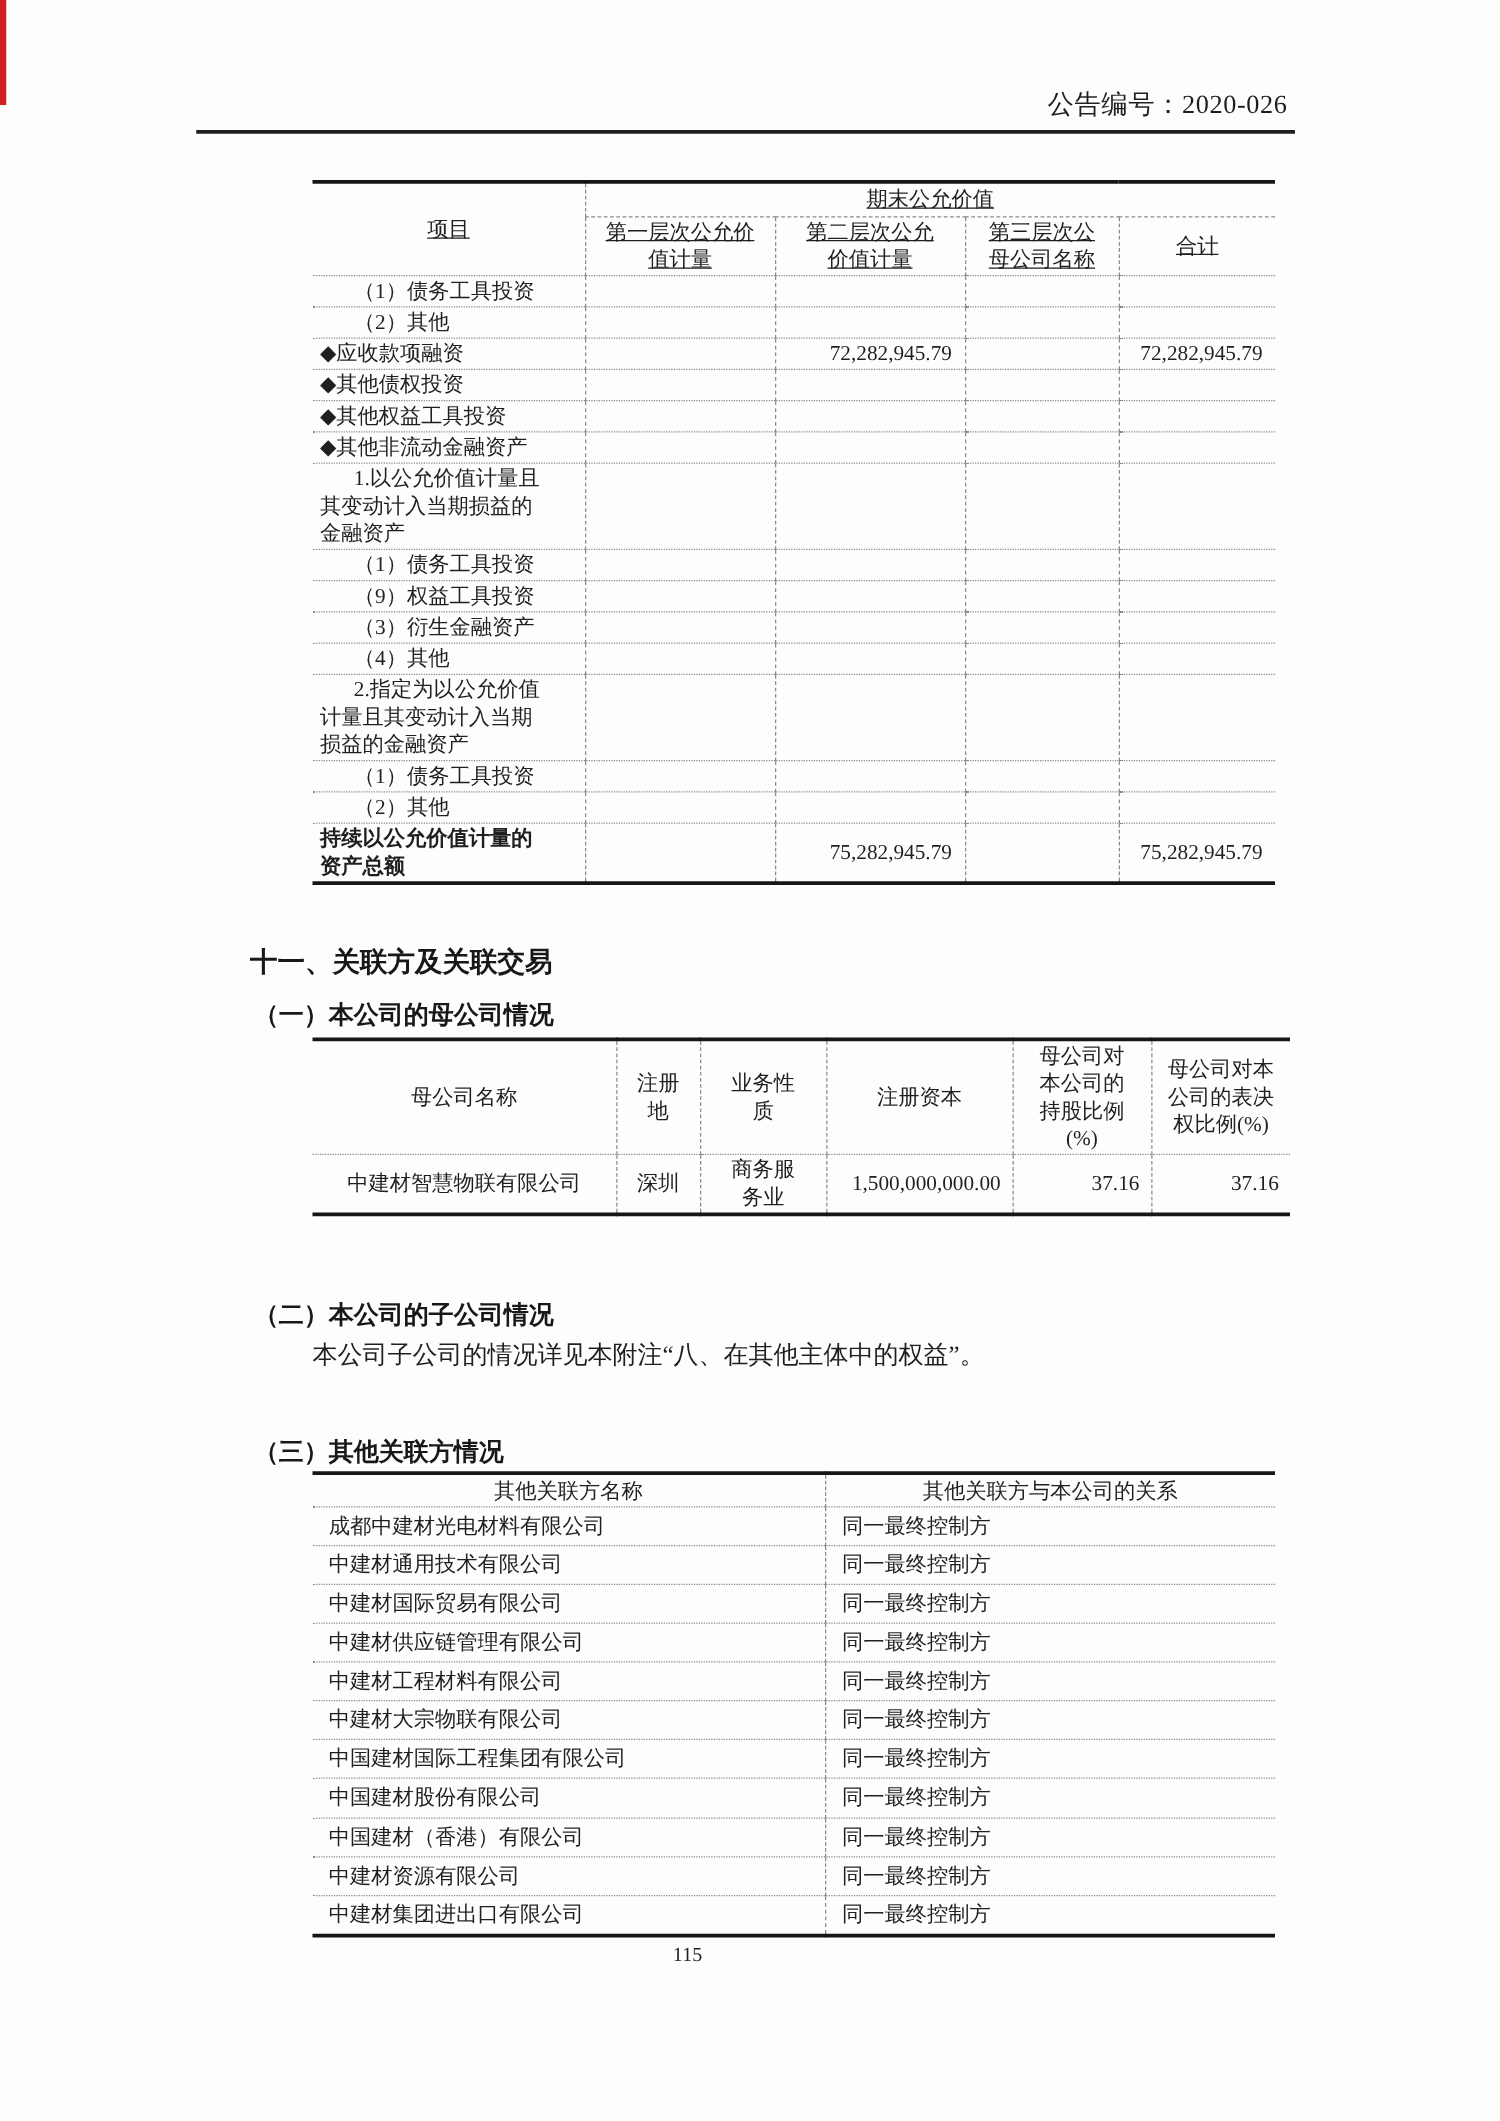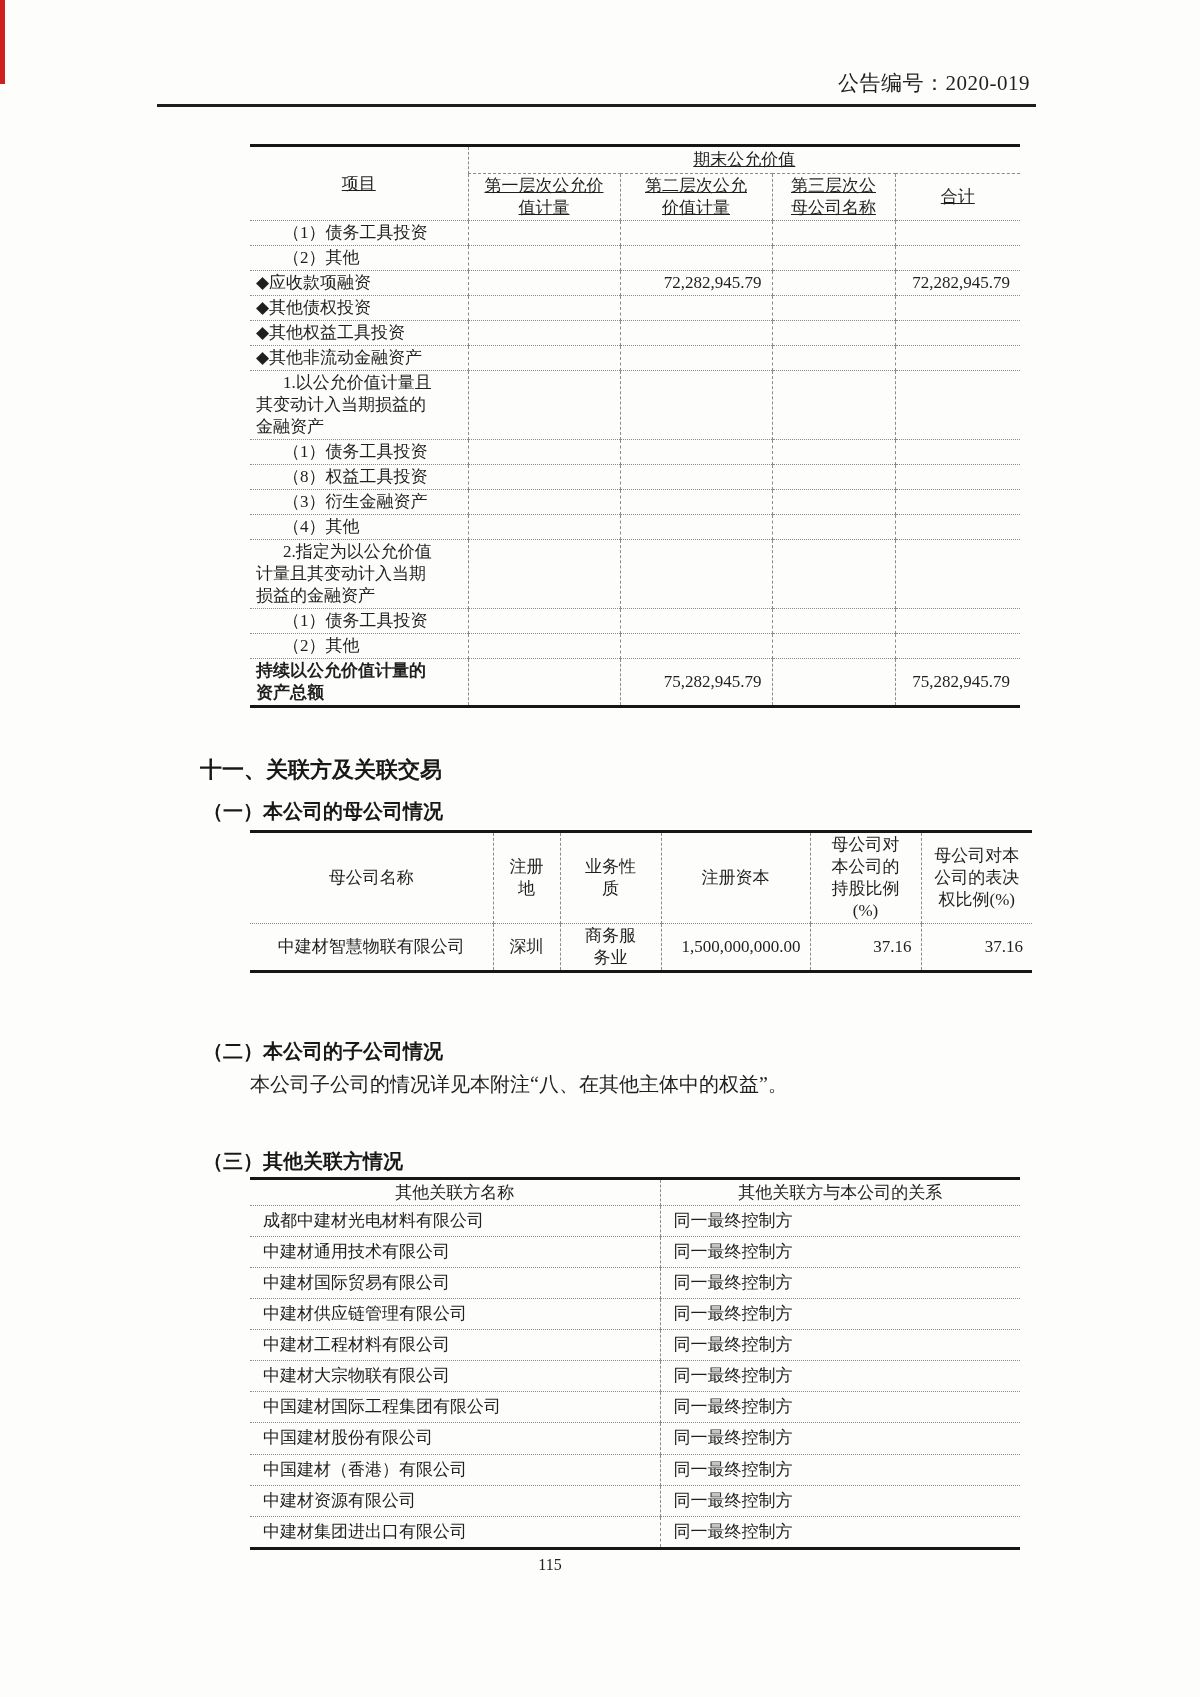--- a/index.html
+++ b/index.html
@@ -48,21 +48,21 @@
   .t3 thead th{text-align:center;}
   .t3 tbody td{border-top:1px dotted #8b8b8b;text-align:left;padding-left:13px;}
   .pnum{position:absolute;top:1556px;left:0;width:1100px;text-align:center;font-size:16px;}
 </style>
 </head>
 <body>
 
 <div class="page">
   <div class="artifact"></div>
 
-  <div class="ann">公告编号：2020-019</div>
+  <div class="ann">公告编号：2020-026</div>
   <div class="rule"></div>
 
   <table class="t1 thick">
     <colgroup>
       <col style="width:218px">
         <col style="width:152px">
         <col style="width:152px">
         <col style="width:123px">
         <col style="width:125px">
     </colgroup>
@@ -134,21 +134,21 @@
           <td class="num"></td>
         </tr>
         <tr>
           <td class="item nol ind">（1）债务工具投资</td>
           <td class="num"></td>
           <td class="num"></td>
           <td class="num"></td>
           <td class="num"></td>
         </tr>
         <tr>
-          <td class="item nol ind">（8）权益工具投资</td>
+          <td class="item nol ind">（9）权益工具投资</td>
           <td class="num"></td>
           <td class="num"></td>
           <td class="num"></td>
           <td class="num"></td>
         </tr>
         <tr>
           <td class="item nol ind">（3）衍生金融资产</td>
           <td class="num"></td>
           <td class="num"></td>
           <td class="num"></td>

